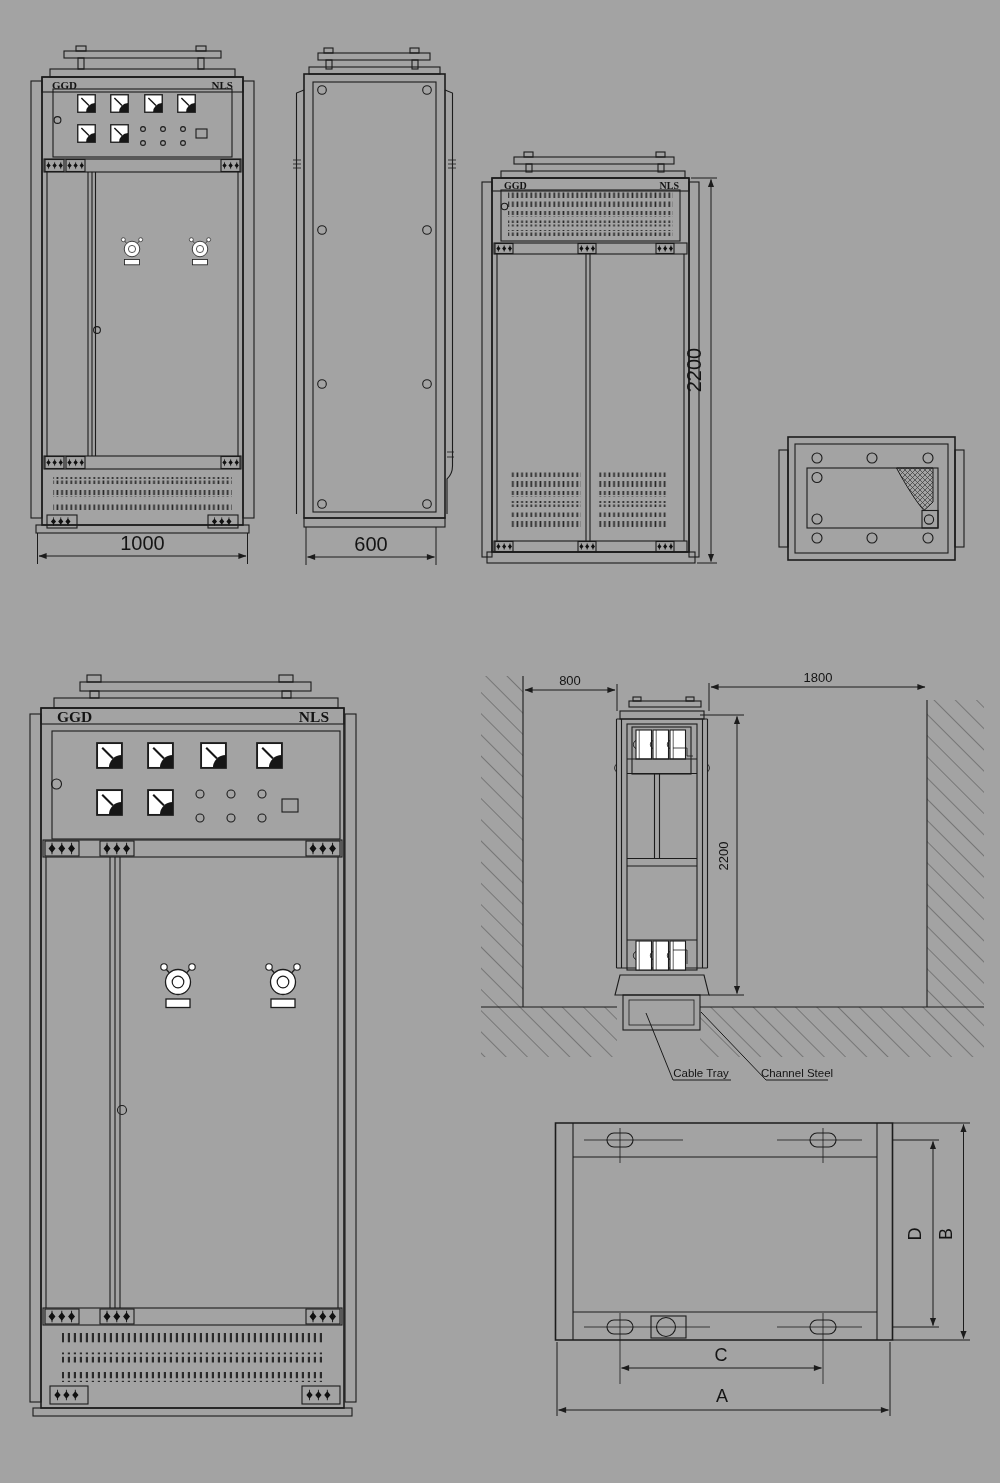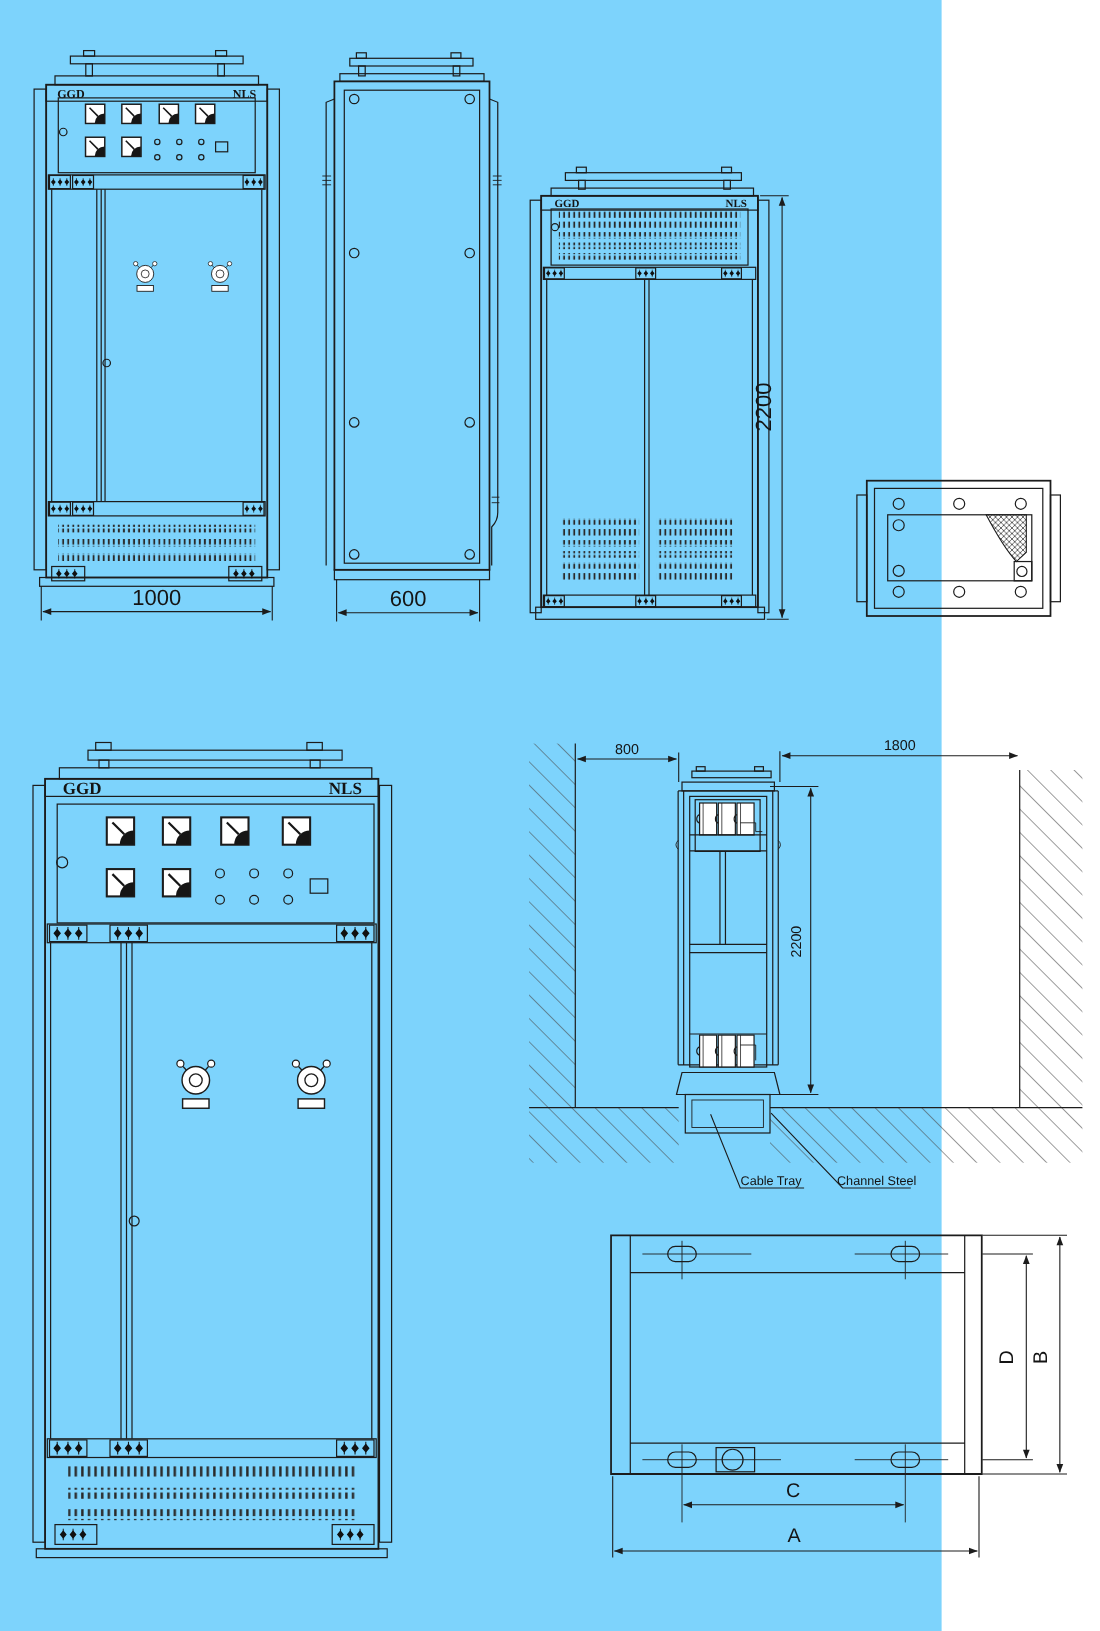--- a/index.html
+++ b/index.html
@@ -1,16 +1,16 @@
 <!DOCTYPE html>
 <html><head>
 <meta charset="utf-8">
 <style>
   html,body{margin:0;padding:0;background:#ffffff;}
-  .page{width:856px;height:1483px;position:relative;background:#7dd3fc;}
+  .page{width:1000px;height:1483px;position:relative;background:#a3a3a3;}
   svg{display:block;}
   .ln{stroke:#1c1c1c;fill:none;stroke-width:1.1;}
   .ln2{stroke:#1c1c1c;fill:none;stroke-width:1.6;}
   .thin{stroke:#1c1c1c;fill:none;stroke-width:0.8;}
   .dim{stroke:#1c1c1c;fill:none;stroke-width:1;}
   .txt{font-family:"Liberation Sans","DejaVu Sans",sans-serif;fill:#141414;}
   .serif{font-family:"Liberation Serif","DejaVu Serif",serif;font-weight:bold;fill:#141414;}
 </style>
 </head>
 <body>

